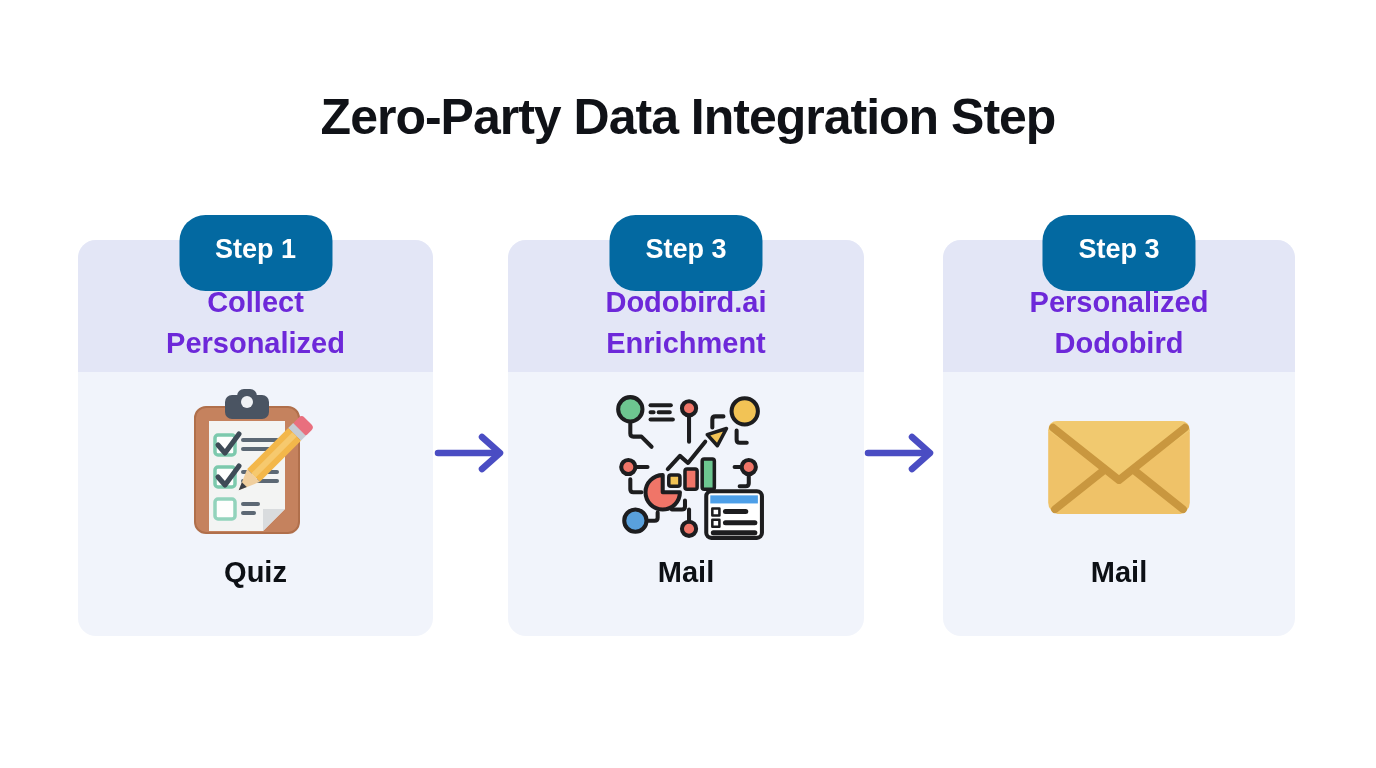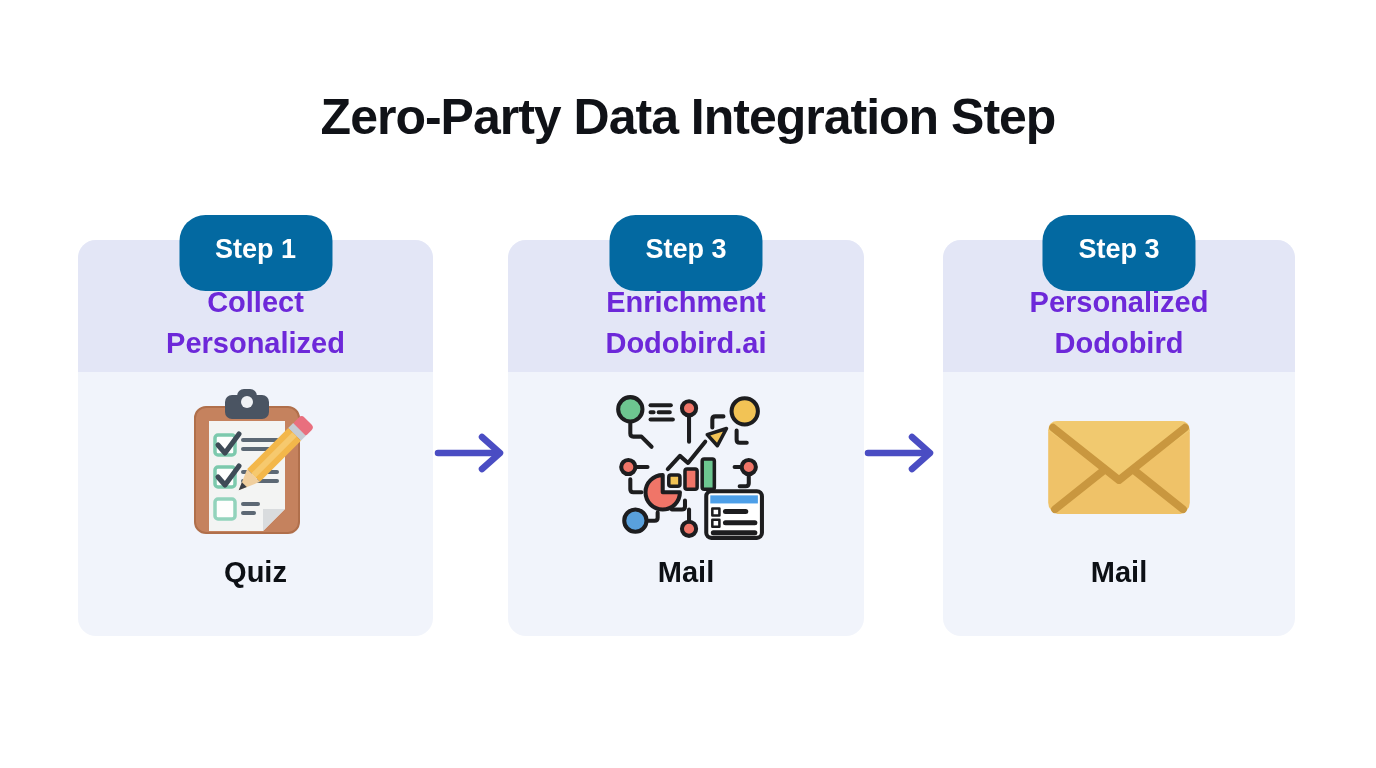--- a/index.html
+++ b/index.html
@@ -96,22 +96,22 @@
   <svg class="flow-arrow arrow-1" viewBox="0 0 80 46">
     <g stroke="#4A4DC3" stroke-width="6.5" fill="none" stroke-linecap="round" stroke-linejoin="round">
       <path d="M4,23 H62"></path>
       <path d="M48,7 L66,23 L48,39"></path>
     </g>
   </svg>
 
   <section class="card card-2">
     <div class="badge">Step 3</div>
     <header class="card-head">
+      <div>Dodobird.ai</div>
       <div>Enrichment</div>
-      <div>Dodobird.ai</div>
     </header>
     <div class="card-body">
       <div class="icon-wrap">
         <svg width="162" height="162" viewBox="0 0 160 160">
           <g stroke="#1D1D1F" stroke-width="4" fill="none" stroke-linecap="round" stroke-linejoin="round">
             <path d="M25,37 v10 q0,3 3,3 h8 l10,10"></path>
             <path d="M45,19 h20"></path>
             <path d="M45,26 h3 M53,26 h11"></path>
             <path d="M45,33 h22"></path>
             <path d="M83,29 v26"></path>

